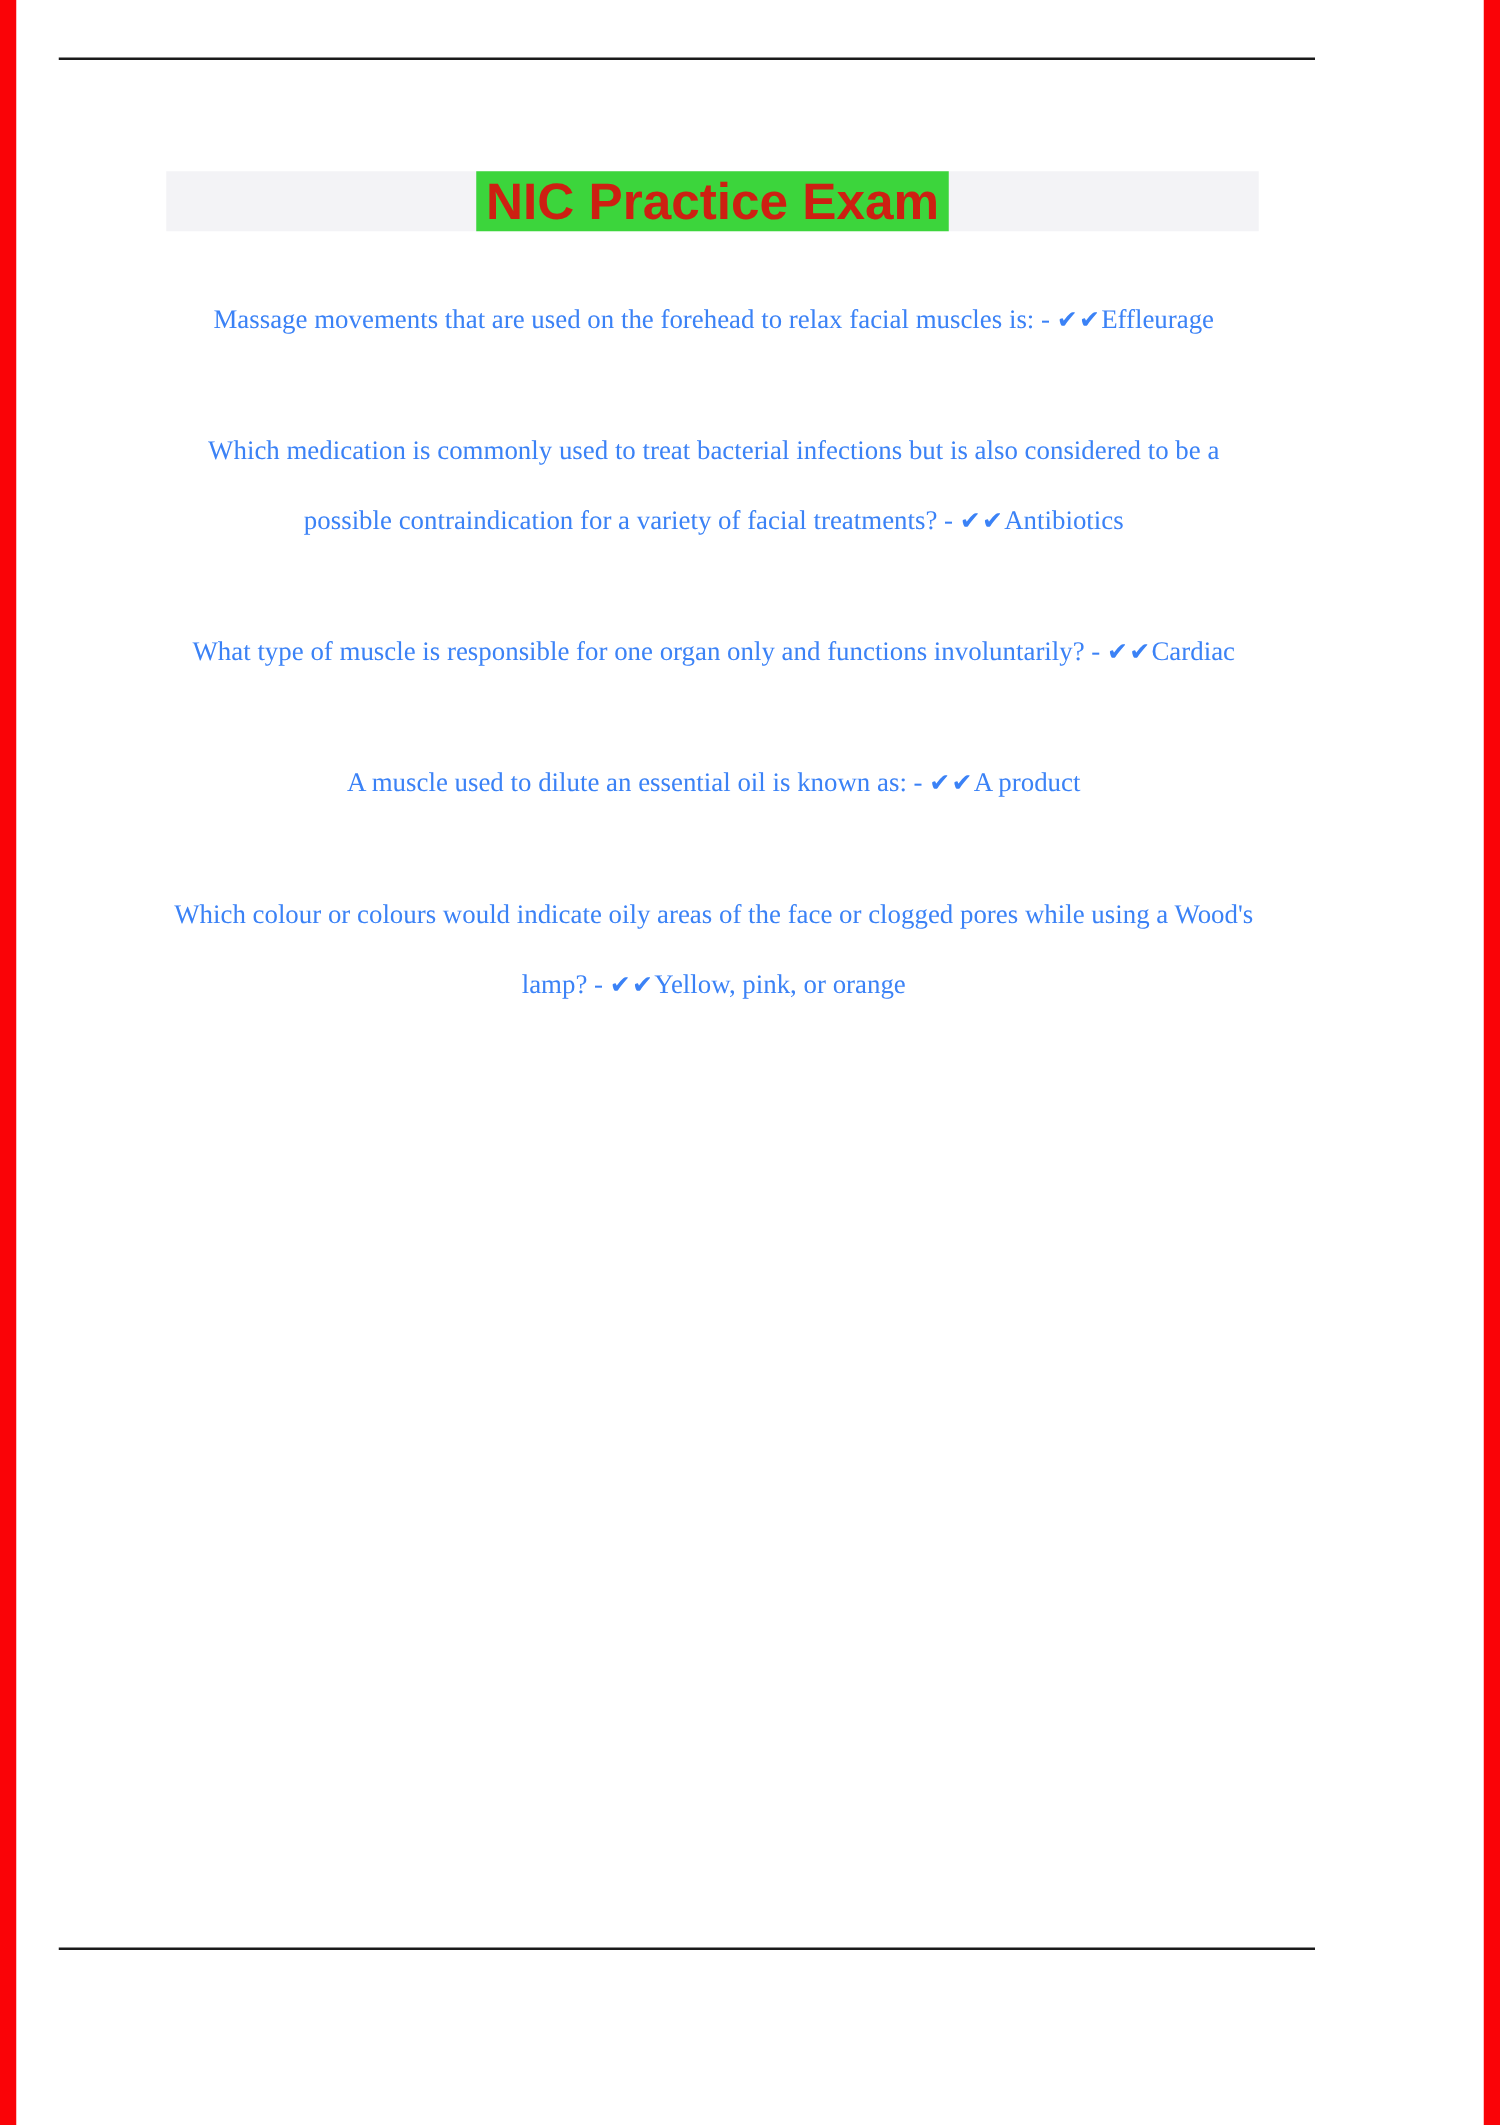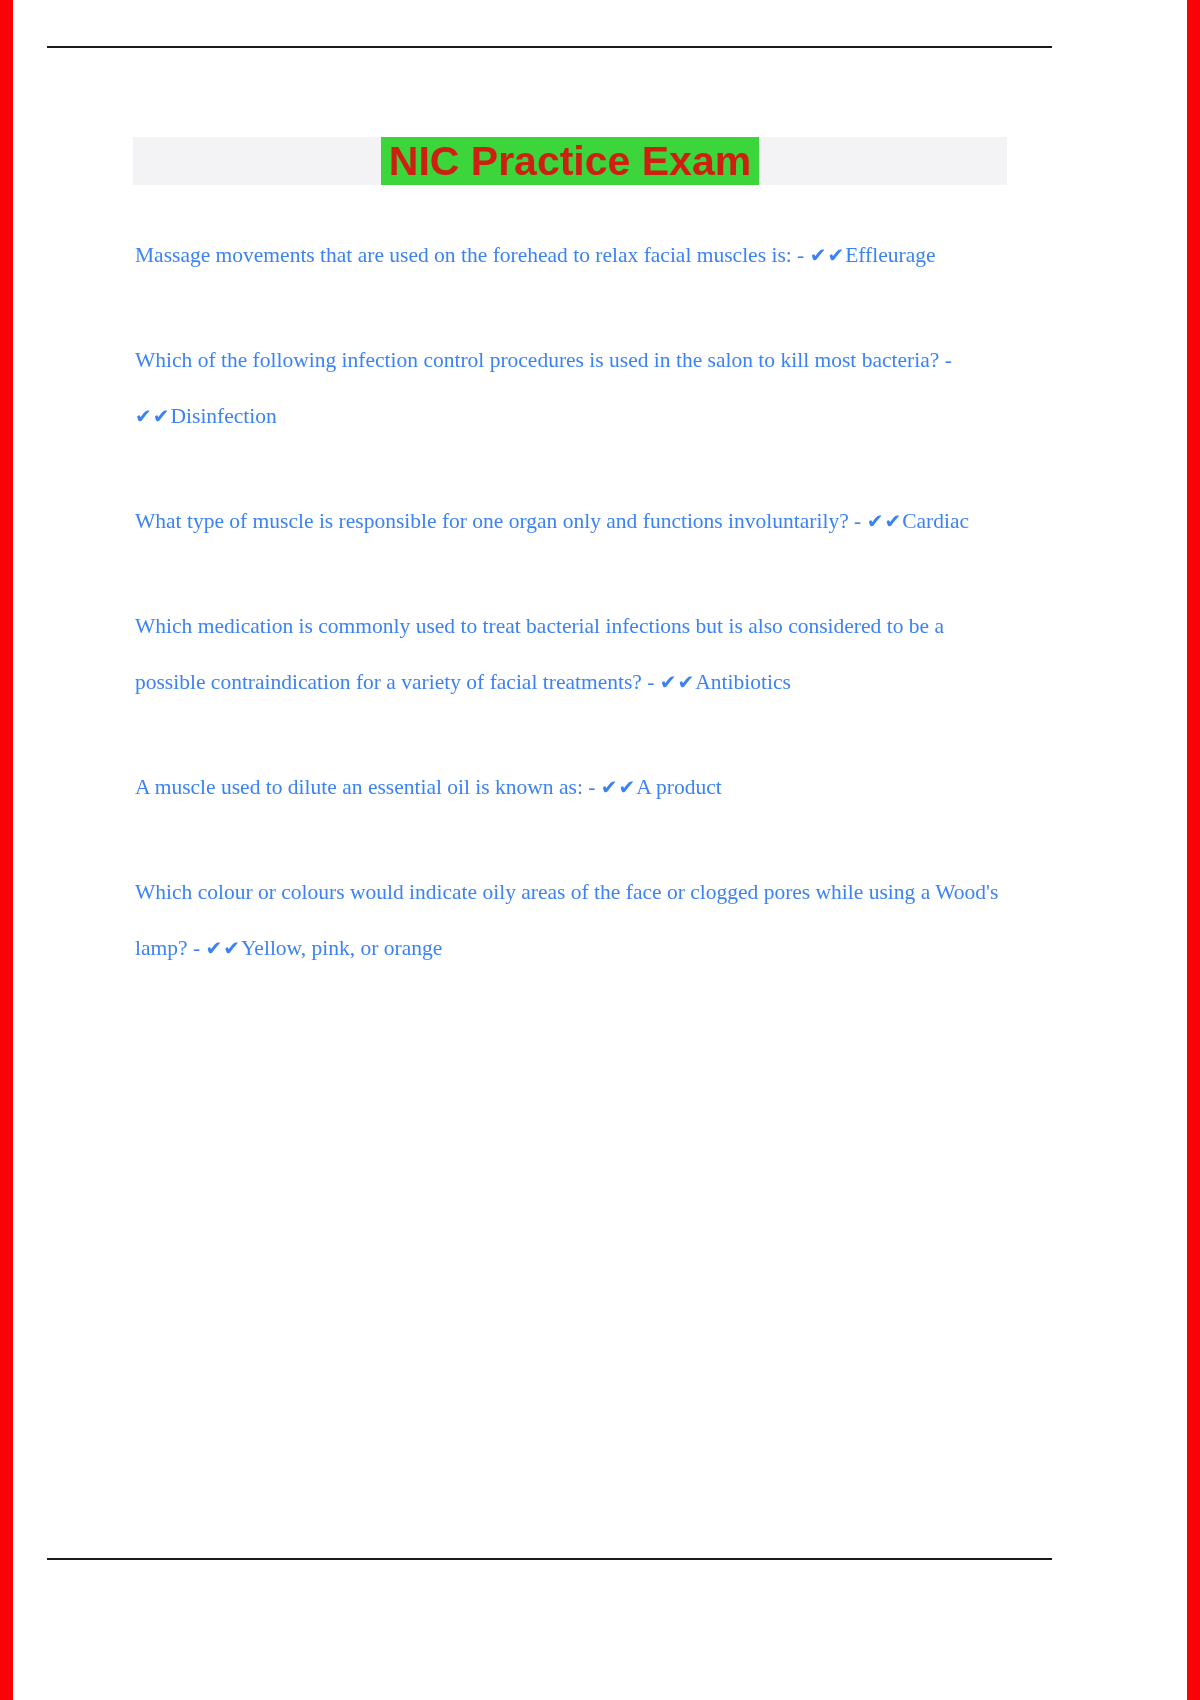--- a/index.html
+++ b/index.html
@@ -1,15 +1,15 @@
 <!DOCTYPE html>
 <html><head>
 <meta charset="utf-8">
 <style>
-  * { margin:0; padding:0; box-sizing:border-box; }
+  * { margin:0; padding:0; box-sizing:border-box;text-align:center; }
   html, body { width:1200px; }
   body {
     position:relative;
     width:1200px;
     height:1700px;
     background:#ffffff;
     font-family:"Liberation Serif","DejaVu Serif",serif;
     color:#111111;
     overflow:hidden;
   }
@@ -83,30 +83,27 @@
   <span class="title-highlight">NIC Practice Exam</span>
 </div>
 
 <div class="content">
 
   <p class="qa">
     <span>Massage movements that are used on the forehead to relax facial muscles is:</span><span> - </span><span class="check">✔✔</span><span>Effleurage</span>
   </p>
 
 
+
   <p class="qa">
-    <span>Which of the following infection control procedures is used in the salon to kill most bacteria?</span><span> - </span><span class="check">✔✔</span><span>Disinfection</span>
+    <span>Which medication is commonly used to treat bacterial infections but is also considered to be a possible contraindication for a variety of facial treatments?</span><span> - </span><span class="check">✔✔</span><span>Antibiotics</span>
   </p>
 
   <p class="qa">
     <span>What type of muscle is responsible for one organ only and functions involuntarily?</span><span> - </span><span class="check">✔✔</span><span>Cardiac</span>
-  </p>
-
-  <p class="qa">
-    <span>Which medication is commonly used to treat bacterial infections but is also considered to be a possible contraindication for a variety of facial treatments?</span><span> - </span><span class="check">✔✔</span><span>Antibiotics</span>
   </p>
 
   <p class="qa">
     <span>A muscle used to dilute an essential oil is known as:</span><span> - </span><span class="check">✔✔</span><span>A product</span>
   </p>
 
 
   <p class="qa">
     <span>Which colour or colours would indicate oily areas of the face or clogged pores while using a Wood's lamp?</span><span> - </span><span class="check">✔✔</span><span>Yellow, pink, or orange</span>
   </p>

